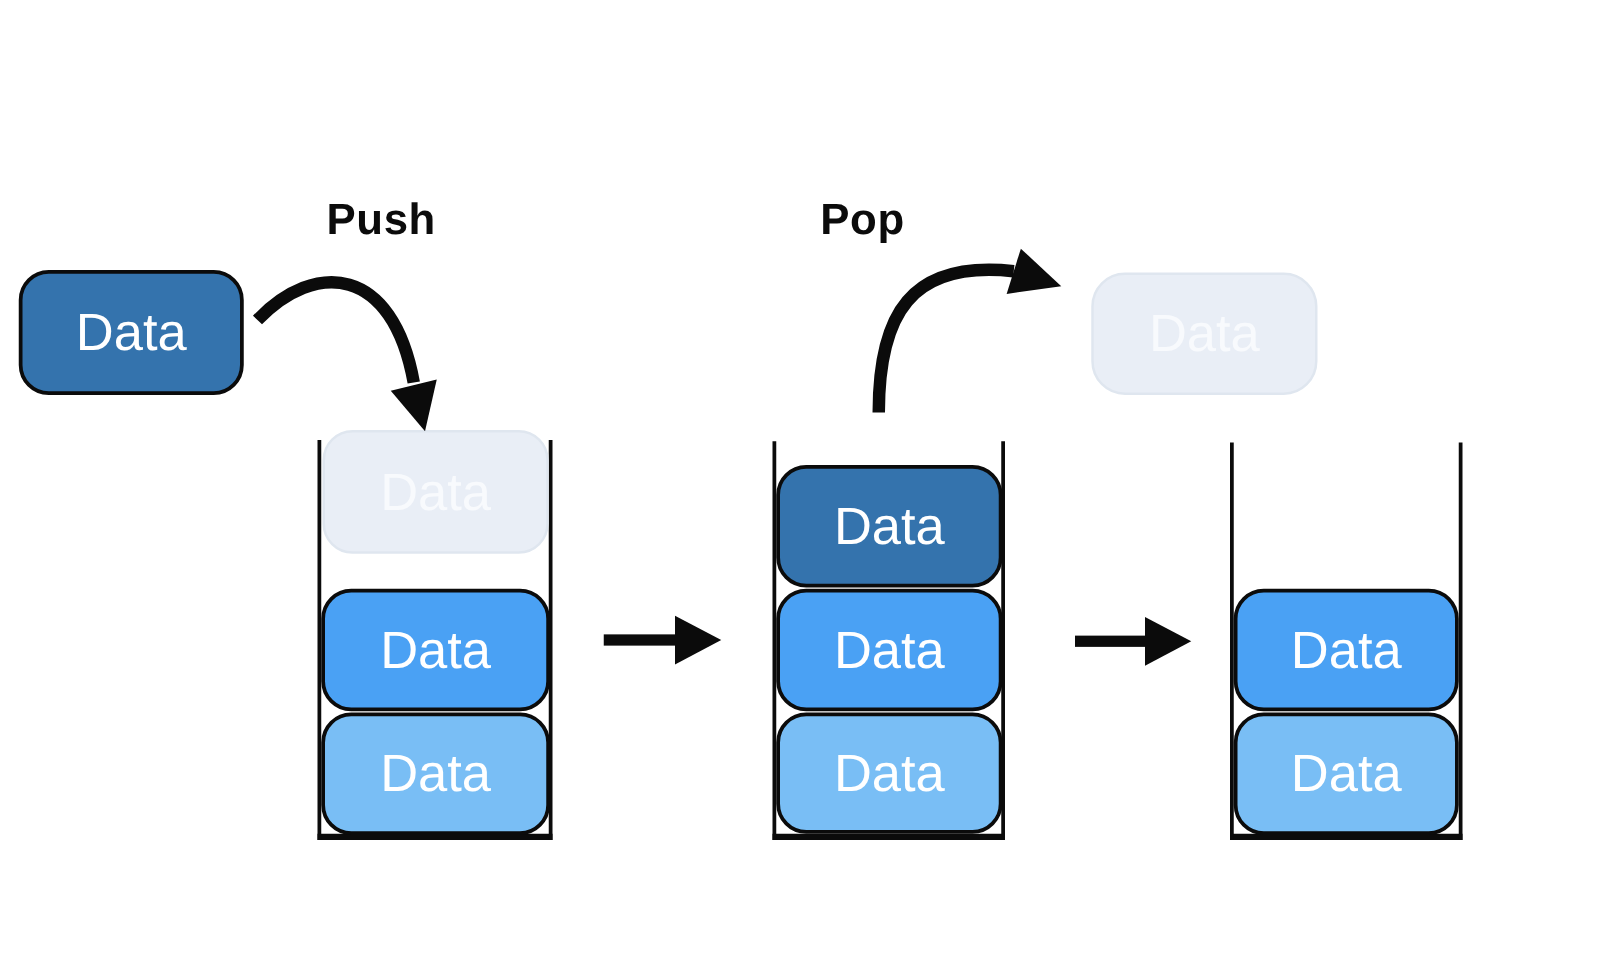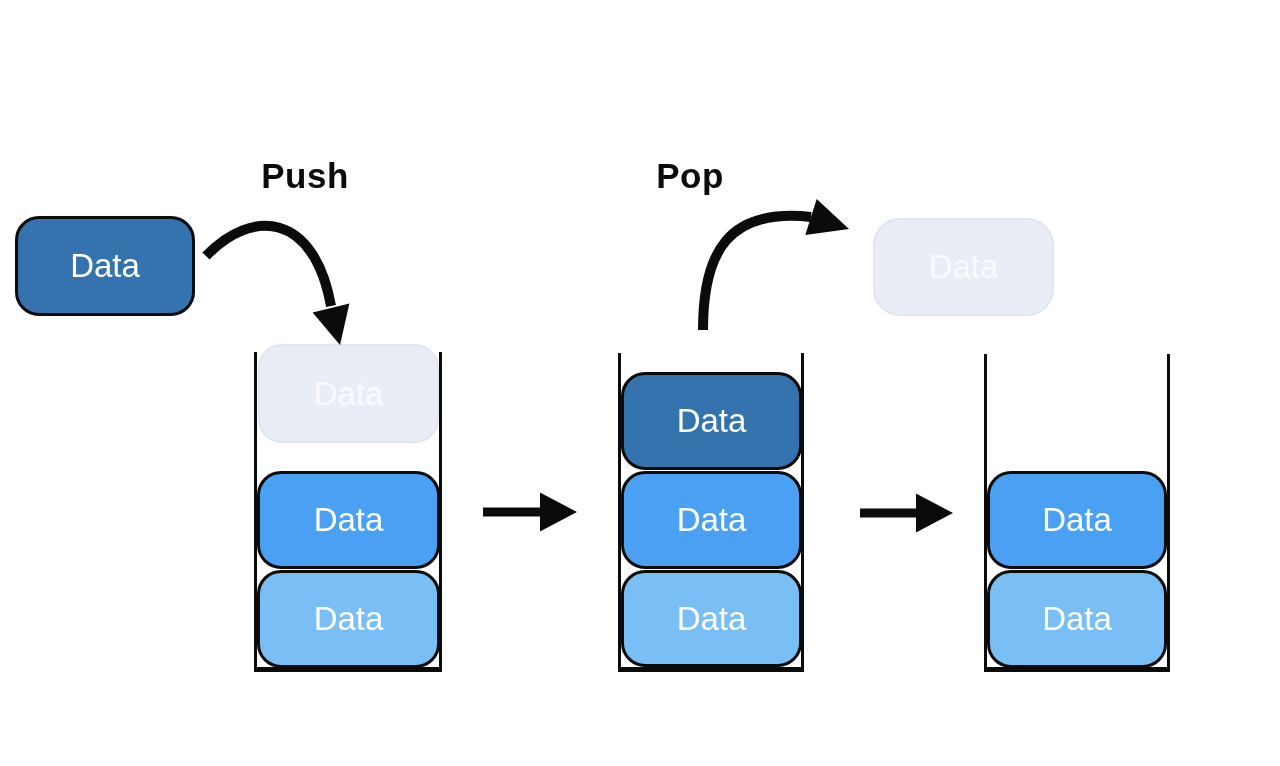--- a/index.html
+++ b/index.html
@@ -23,21 +23,21 @@
     text-align: center;
     letter-spacing: 0.5px;
   }
   .data-box {
     position: absolute;
     border-radius: 24px;
     border: 3px solid #0b0b0b;
     display: flex;
     align-items: center;
     justify-content: center;
-    font-size: 33px;
+    font-size: 42px;
     color: #ffffff;
     box-sizing: border-box;
   }
   .data-box.ghost {
     border: 2px solid #dfe6ef;
     color: #f8fafd;
   }
   .stack-container {
     position: absolute;
     border-left: 3px solid #0b0b0b;

